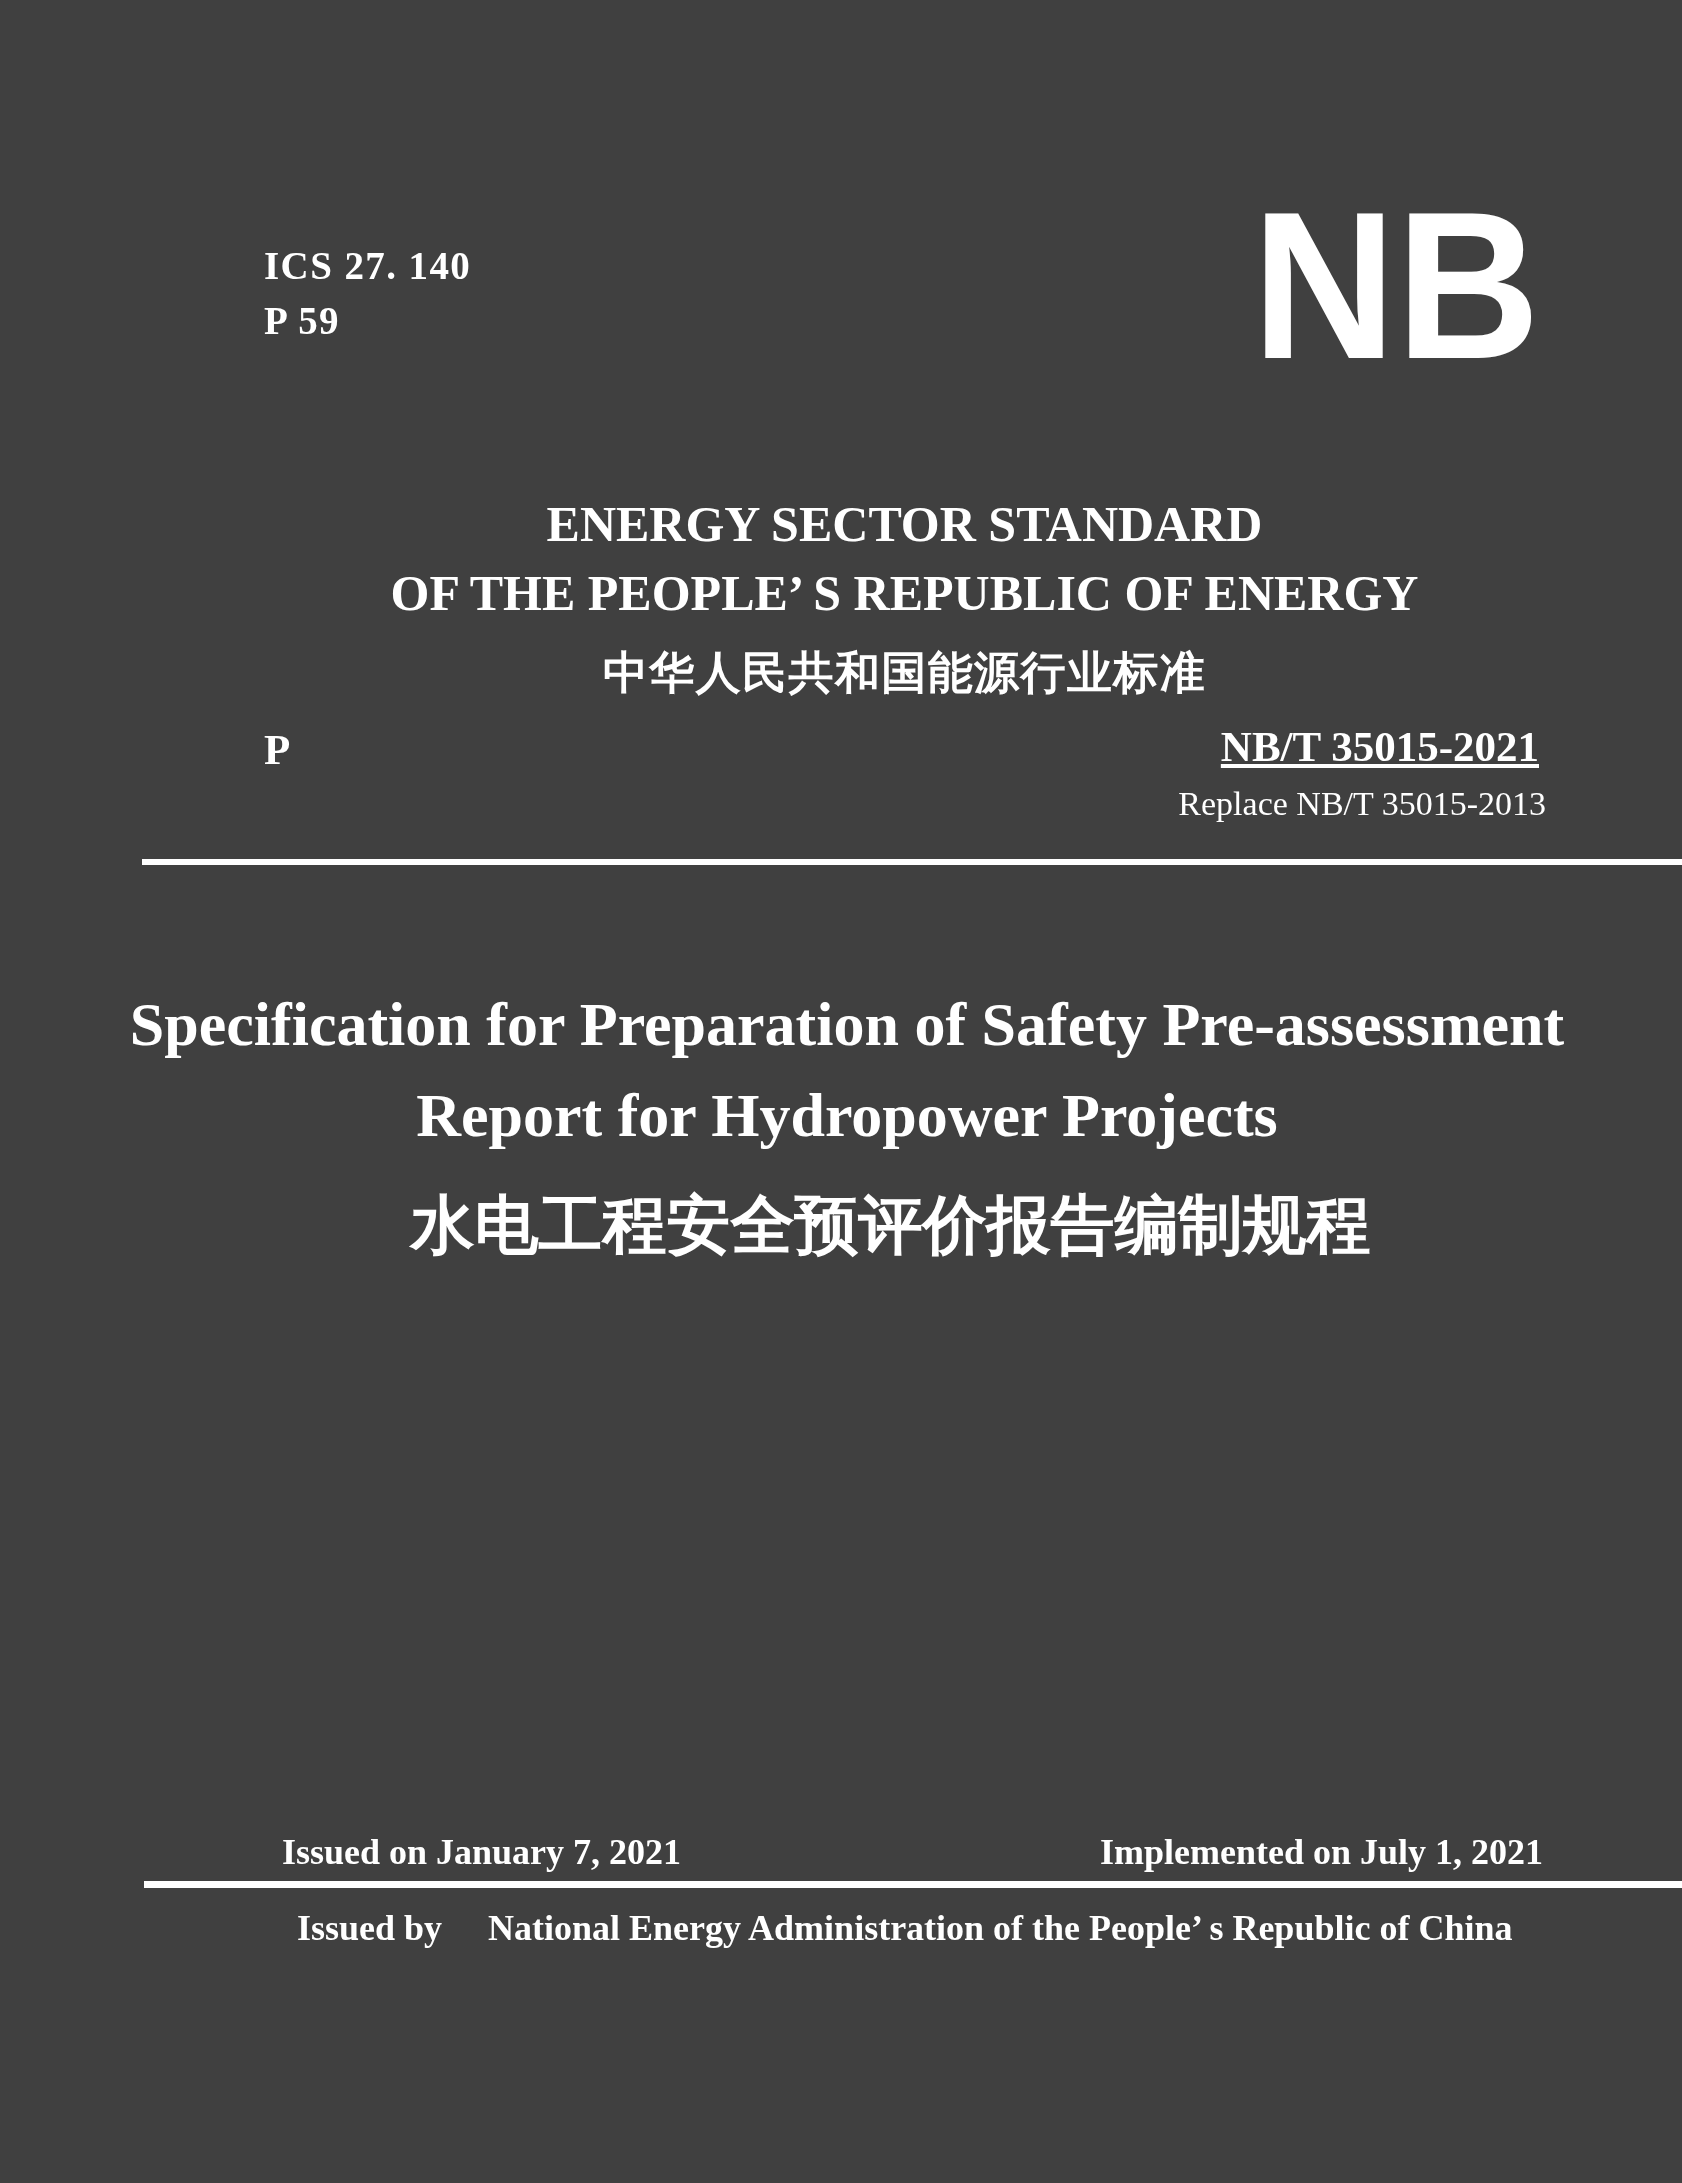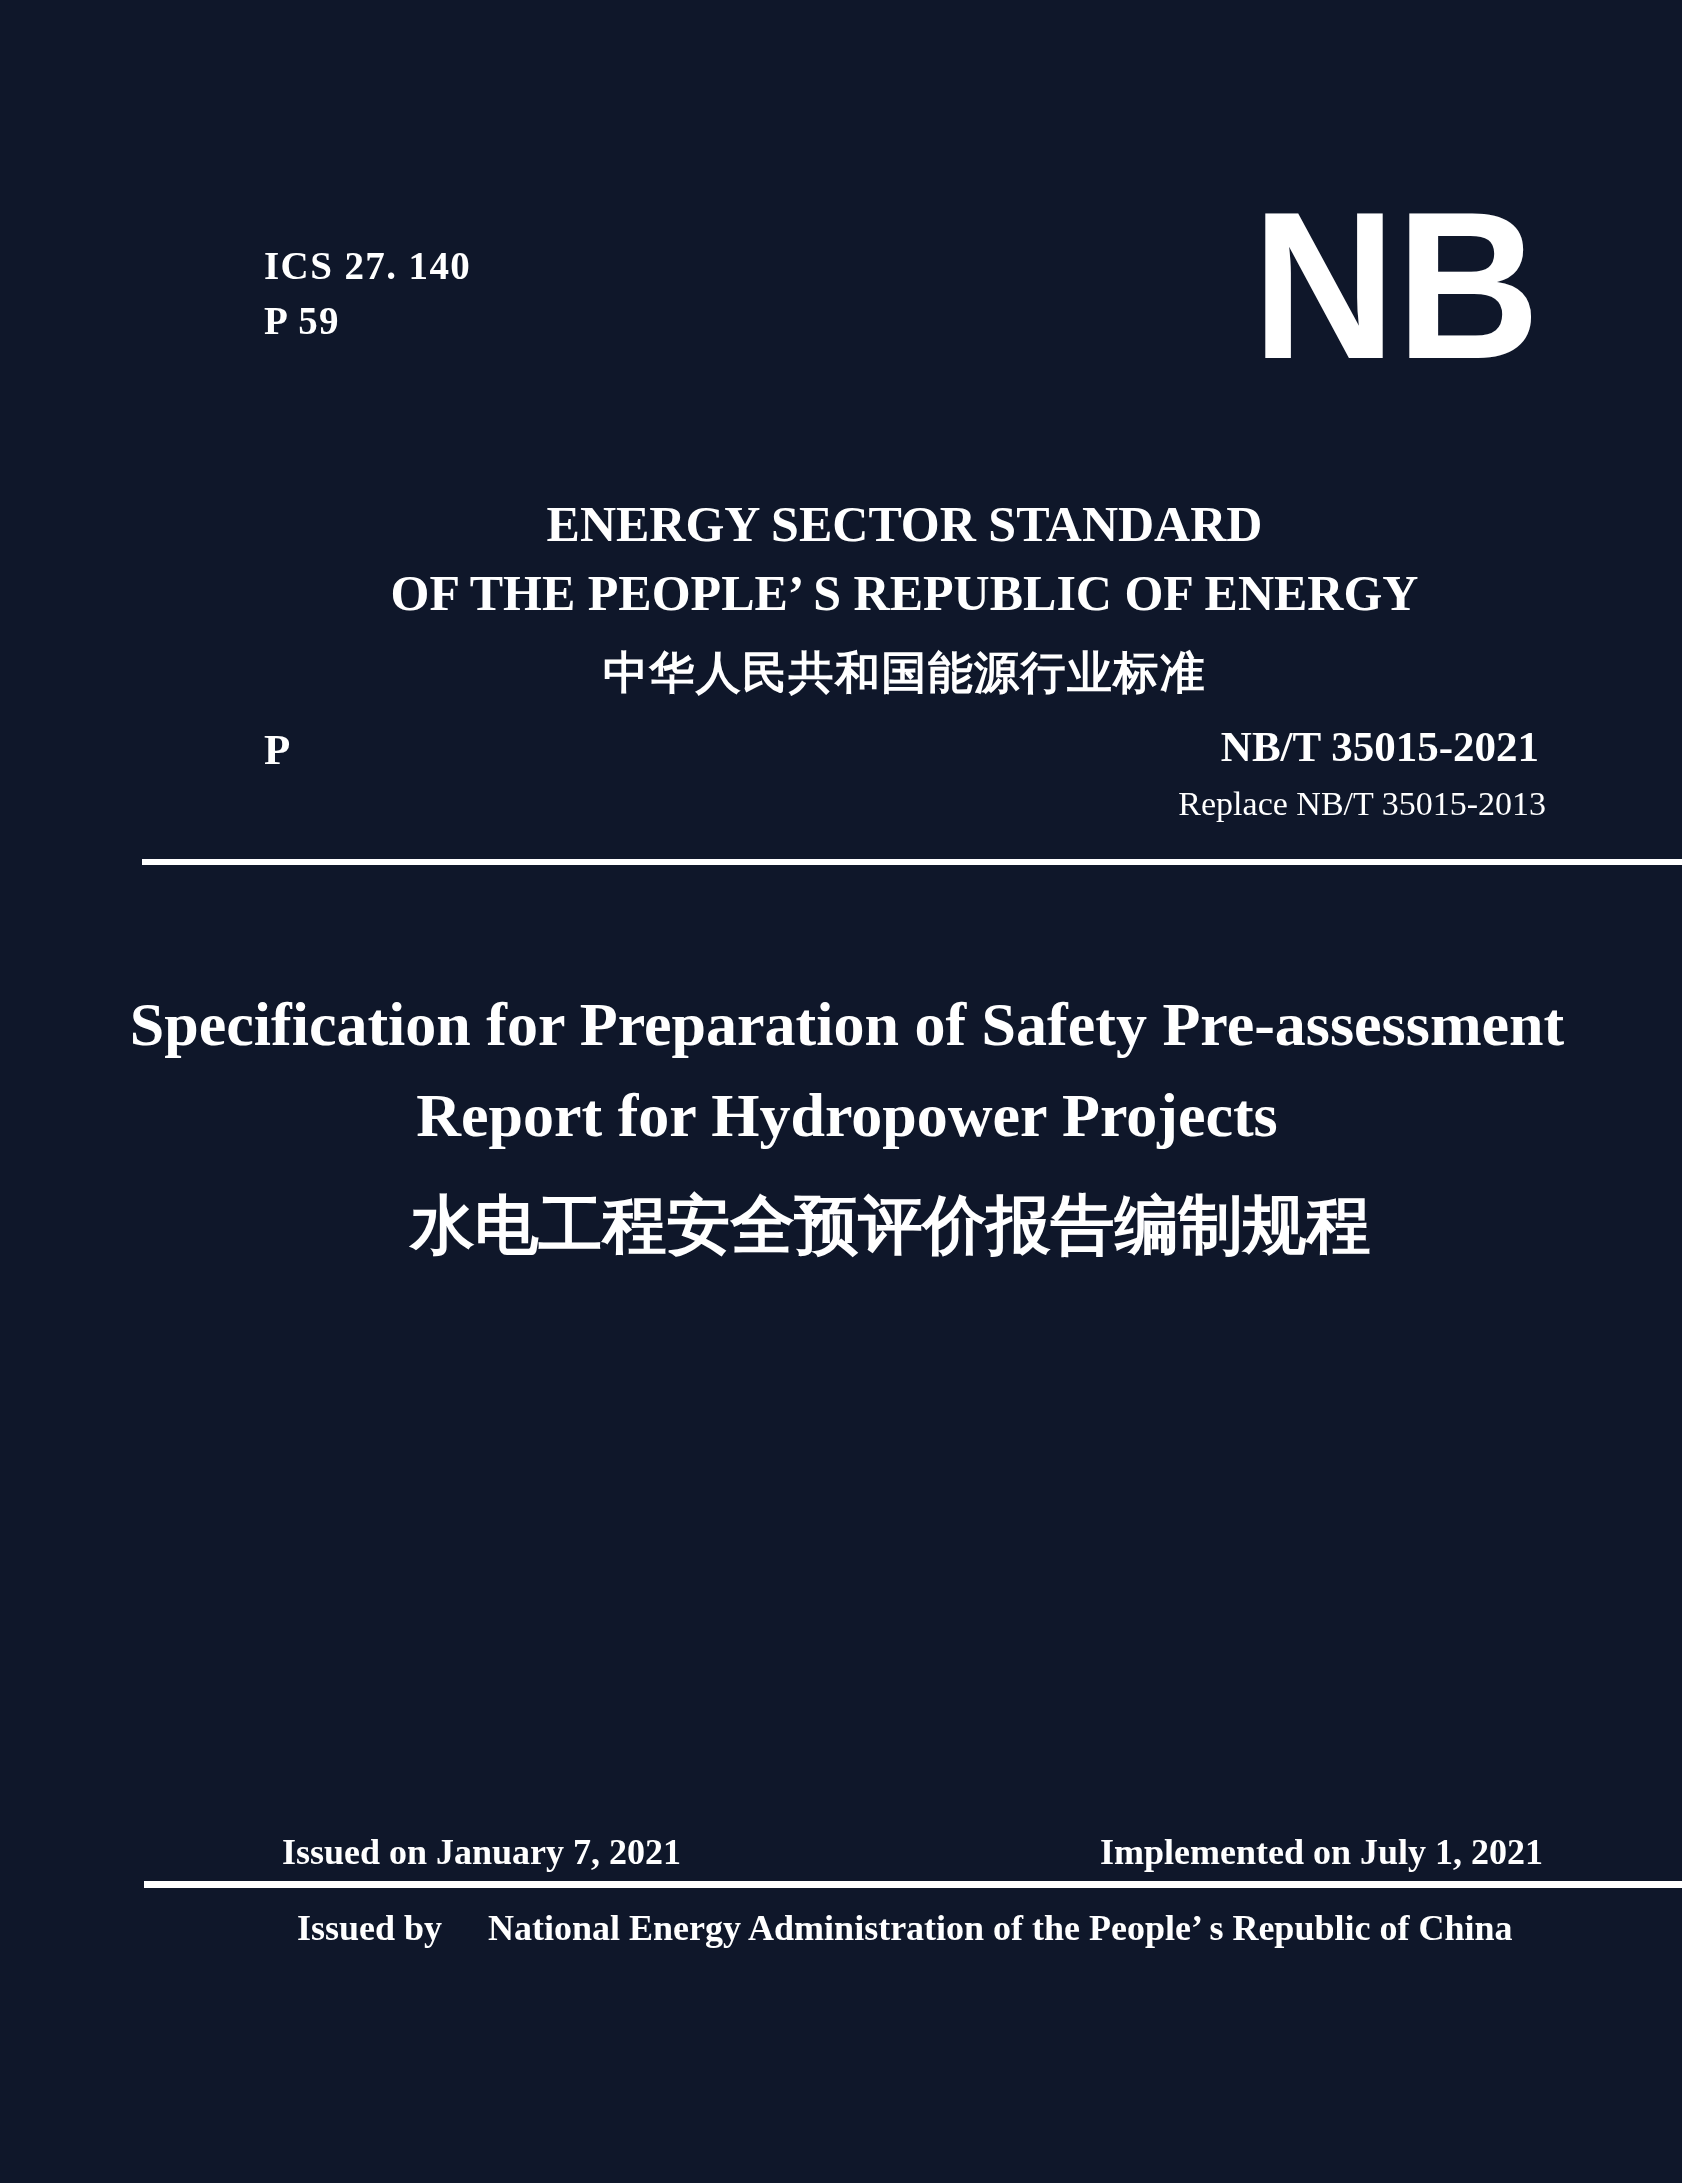--- a/index.html
+++ b/index.html
@@ -1,19 +1,19 @@
 <!DOCTYPE html>
 <html style="font-size:11.2px"><head>
 <meta charset="utf-8">
 <style>
   html,body{margin:0;padding:0;background:#0c2d5e;}
   .page{
     position:relative;
     width:1682px;height:2183px;
-    background:#0f172a;
+    background:#404040;
     overflow:hidden;
     font-family:"Liberation Serif","DejaVu Serif",serif;
     color:#ffffff;
   }
   
   .ics-block{
     position:absolute;left:264px;top:238px;
     font-weight:bold;font-size:39px;line-height:55px;
     letter-spacing:1.4px;
   }
@@ -41,20 +41,21 @@
   }
   
   .designation-p{
     position:absolute;left:264px;top:728px;
     font-weight:bold;font-size:43px;line-height:43px;
   }
   .designation-code{
     position:absolute;right:143px;top:725px;
     font-weight:bold;font-size:43px;line-height:43px;
     white-space:nowrap;
+    text-decoration:underline;
   }
   .designation-replaces{
     position:absolute;right:136px;top:787px;
     font-size:34px;line-height:34px;white-space:nowrap;
   }
   .rule{position:absolute;background:#ffffff;}
   .rule-top{left:142px;right:0;top:859px;height:5.6px;}
   .rule-bottom{left:144px;right:0;top:1881px;height:7px;}
   
   .title-block{

